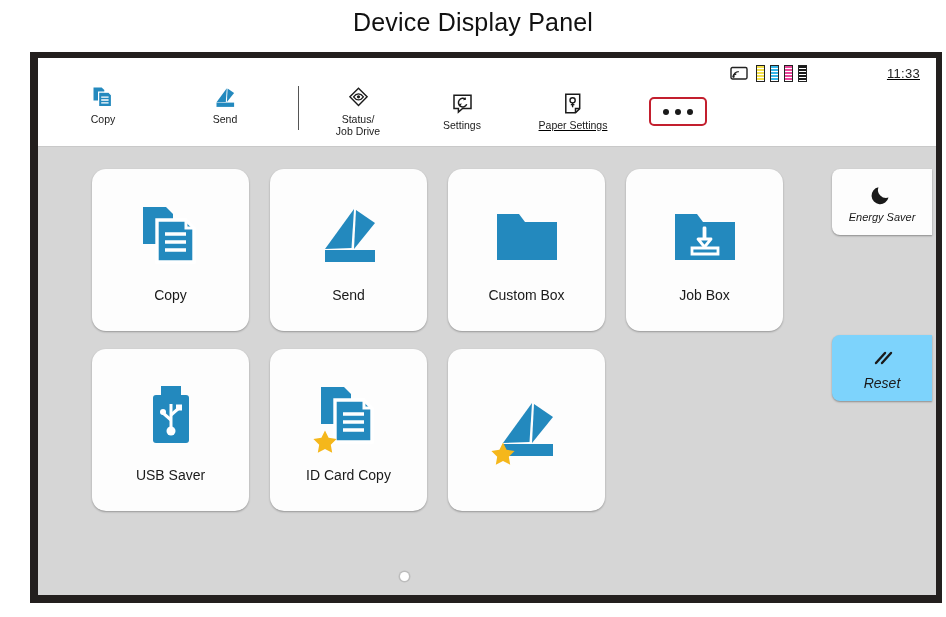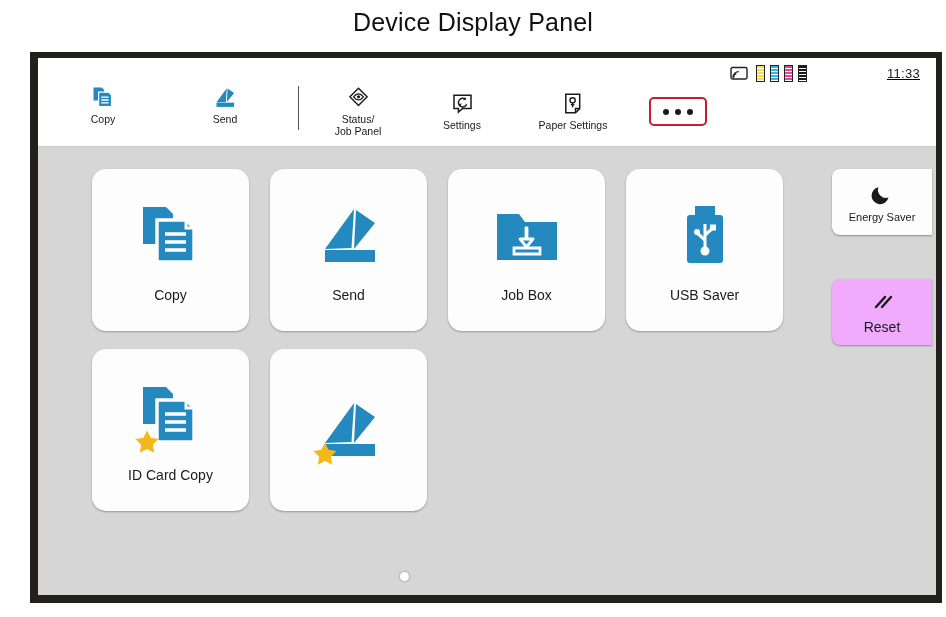--- a/index.html
+++ b/index.html
@@ -220,30 +220,31 @@
     height: 66px;
     border-radius: 8px 0 0 8px;
     display: flex;
     flex-direction: column;
     align-items: center;
     justify-content: center;
     box-shadow: 0 1px 2px rgba(0,0,0,.35);
     cursor: pointer;
   }
   #energy-saver-button { background: #fdfdfd; color: #1a1a1a; }
-  #reset-button { background: #f0abfc; color: #1a1a1a; margin-top: 44px; }
+  #reset-button { background: #7dd3fc; color: #1a1a1a; margin-top: 100px; }
   .side-btn .side-icon {
     height: 26px;
     display: flex; align-items: center; justify-content: center;
   }
   .side-btn .side-label {
     margin-top: 4px;
     font-size: 11px;
     color: #1a1a1a;
     text-align: center;
+    font-style: italic;
   }
   #reset-button .side-label { font-size: 14px; }
 </style>
 </head>
 <body>
 
 <div id="page-title">Device Display Panel</div>
 
 <div id="device-bezel">
   <div id="device-screen">
@@ -301,37 +302,37 @@
 
           <div class="tb-item">
             <span class="tb-icon">
               <svg width="25" height="22" viewBox="0 0 25 22">
                 <path d="M12.5 2.2l8.6 8.6-8.6 8.6-8.6-8.6z" fill="none" stroke="#1a1a1a" stroke-width="1.4"></path>
                 <path d="M7.6 10.8c1.4-2 3-3 4.9-3s3.5 1 4.9 3c-1.4 2-3 3-4.9 3s-3.5-1-4.9-3z" fill="none" stroke="#1a1a1a" stroke-width="1.3"></path>
                 <circle cx="12.5" cy="10.8" r="1.6" fill="#1a1a1a"></circle>
               </svg>
             </span>
             <span class="tb-label">Status/
-Job Panel</span>
+Job Drive</span>
           </div>
 
 
           <div class="tb-item">
             <span class="tb-icon">
               <svg width="23" height="23" viewBox="0 0 23 23">
                 <path d="M3 3.2h17v13.2h-8.4L7.4 20v-3.6H3z" fill="none" stroke="#1a1a1a" stroke-width="1.5"></path>
                 <path d="M14.6 7.4a4.3 4.3 0 1 0 1.1 4.9" fill="none" stroke="#1a1a1a" stroke-width="1.5"></path>
                 <path d="M14.4 4.9l0.5 2.9-2.9 0.4z" fill="#1a1a1a"></path>
                 <path d="M8.6 14.8l-0.6-2.9 2.9-0.4z" fill="#1a1a1a"></path>
               </svg>
             </span>
             <span class="tb-label">Settings</span>
           </div>
 
-          <div class="tb-item" style="width:92px;">
+          <div class="tb-item" style="width:92px;text-decoration:underline;">
             <span class="tb-icon">
               <svg width="20" height="23" viewBox="0 0 20 23">
                 <path d="M2.8 2.2h13.9v14.4l-4.2 4.2H2.8z" fill="none" stroke="#1a1a1a" stroke-width="1.5"></path>
                 <path d="M16.7 16.6h-4.2v4.2" fill="none" stroke="#1a1a1a" stroke-width="1.5"></path>
                 <circle cx="9.6" cy="8.3" r="2.6" fill="none" stroke="#1a1a1a" stroke-width="1.4"></circle>
                 <path d="M9.6 10.9v4.4" stroke="#1a1a1a" stroke-width="1.4"></path>
                 <path d="M7.8 12.6h3.6" stroke="#1a1a1a" stroke-width="1.4"></path>
               </svg>
             </span>
             <span class="tb-label">Paper Settings</span>
@@ -369,20 +370,28 @@
           <div class="tile-icon">
             <svg width="66" height="62" viewBox="0 0 66 62">
               <path d="M9 44L38 4l-2.5 39z" fill="#2389be"></path>
               <path d="M40 5l-2 39 21-26z" fill="#2389be"></path>
               <path d="M9 45h50v12H9z" fill="#2389be"></path>
             </svg>
           </div>
           <div class="tile-label">Send</div>
         </div>
 
+        <div class="tile">
+          <div class="tile-icon">
+            <svg width="66" height="56" viewBox="0 0 66 56">
+              <path d="M3 6h22l6 8h32v38H3z" fill="#2389be"></path>
+            </svg>
+          </div>
+          <div class="tile-label">Custom Box</div>
+        </div>
 
         <div class="tile">
           <div class="tile-icon">
             <svg width="66" height="56" viewBox="0 0 66 56">
               <path d="M3 6h22l6 8h32v38H3z" fill="#2389be"></path>
               <path d="M33 20v11h6l-6.5 8L26 31h6V20z" fill="none" stroke="#ffffff" stroke-width="2.8" stroke-linejoin="round"></path>
               <path d="M20 40h26v6H20z" fill="none" stroke="#ffffff" stroke-width="2.8"></path>
             </svg>
           </div>
           <div class="tile-label">Job Box</div>

